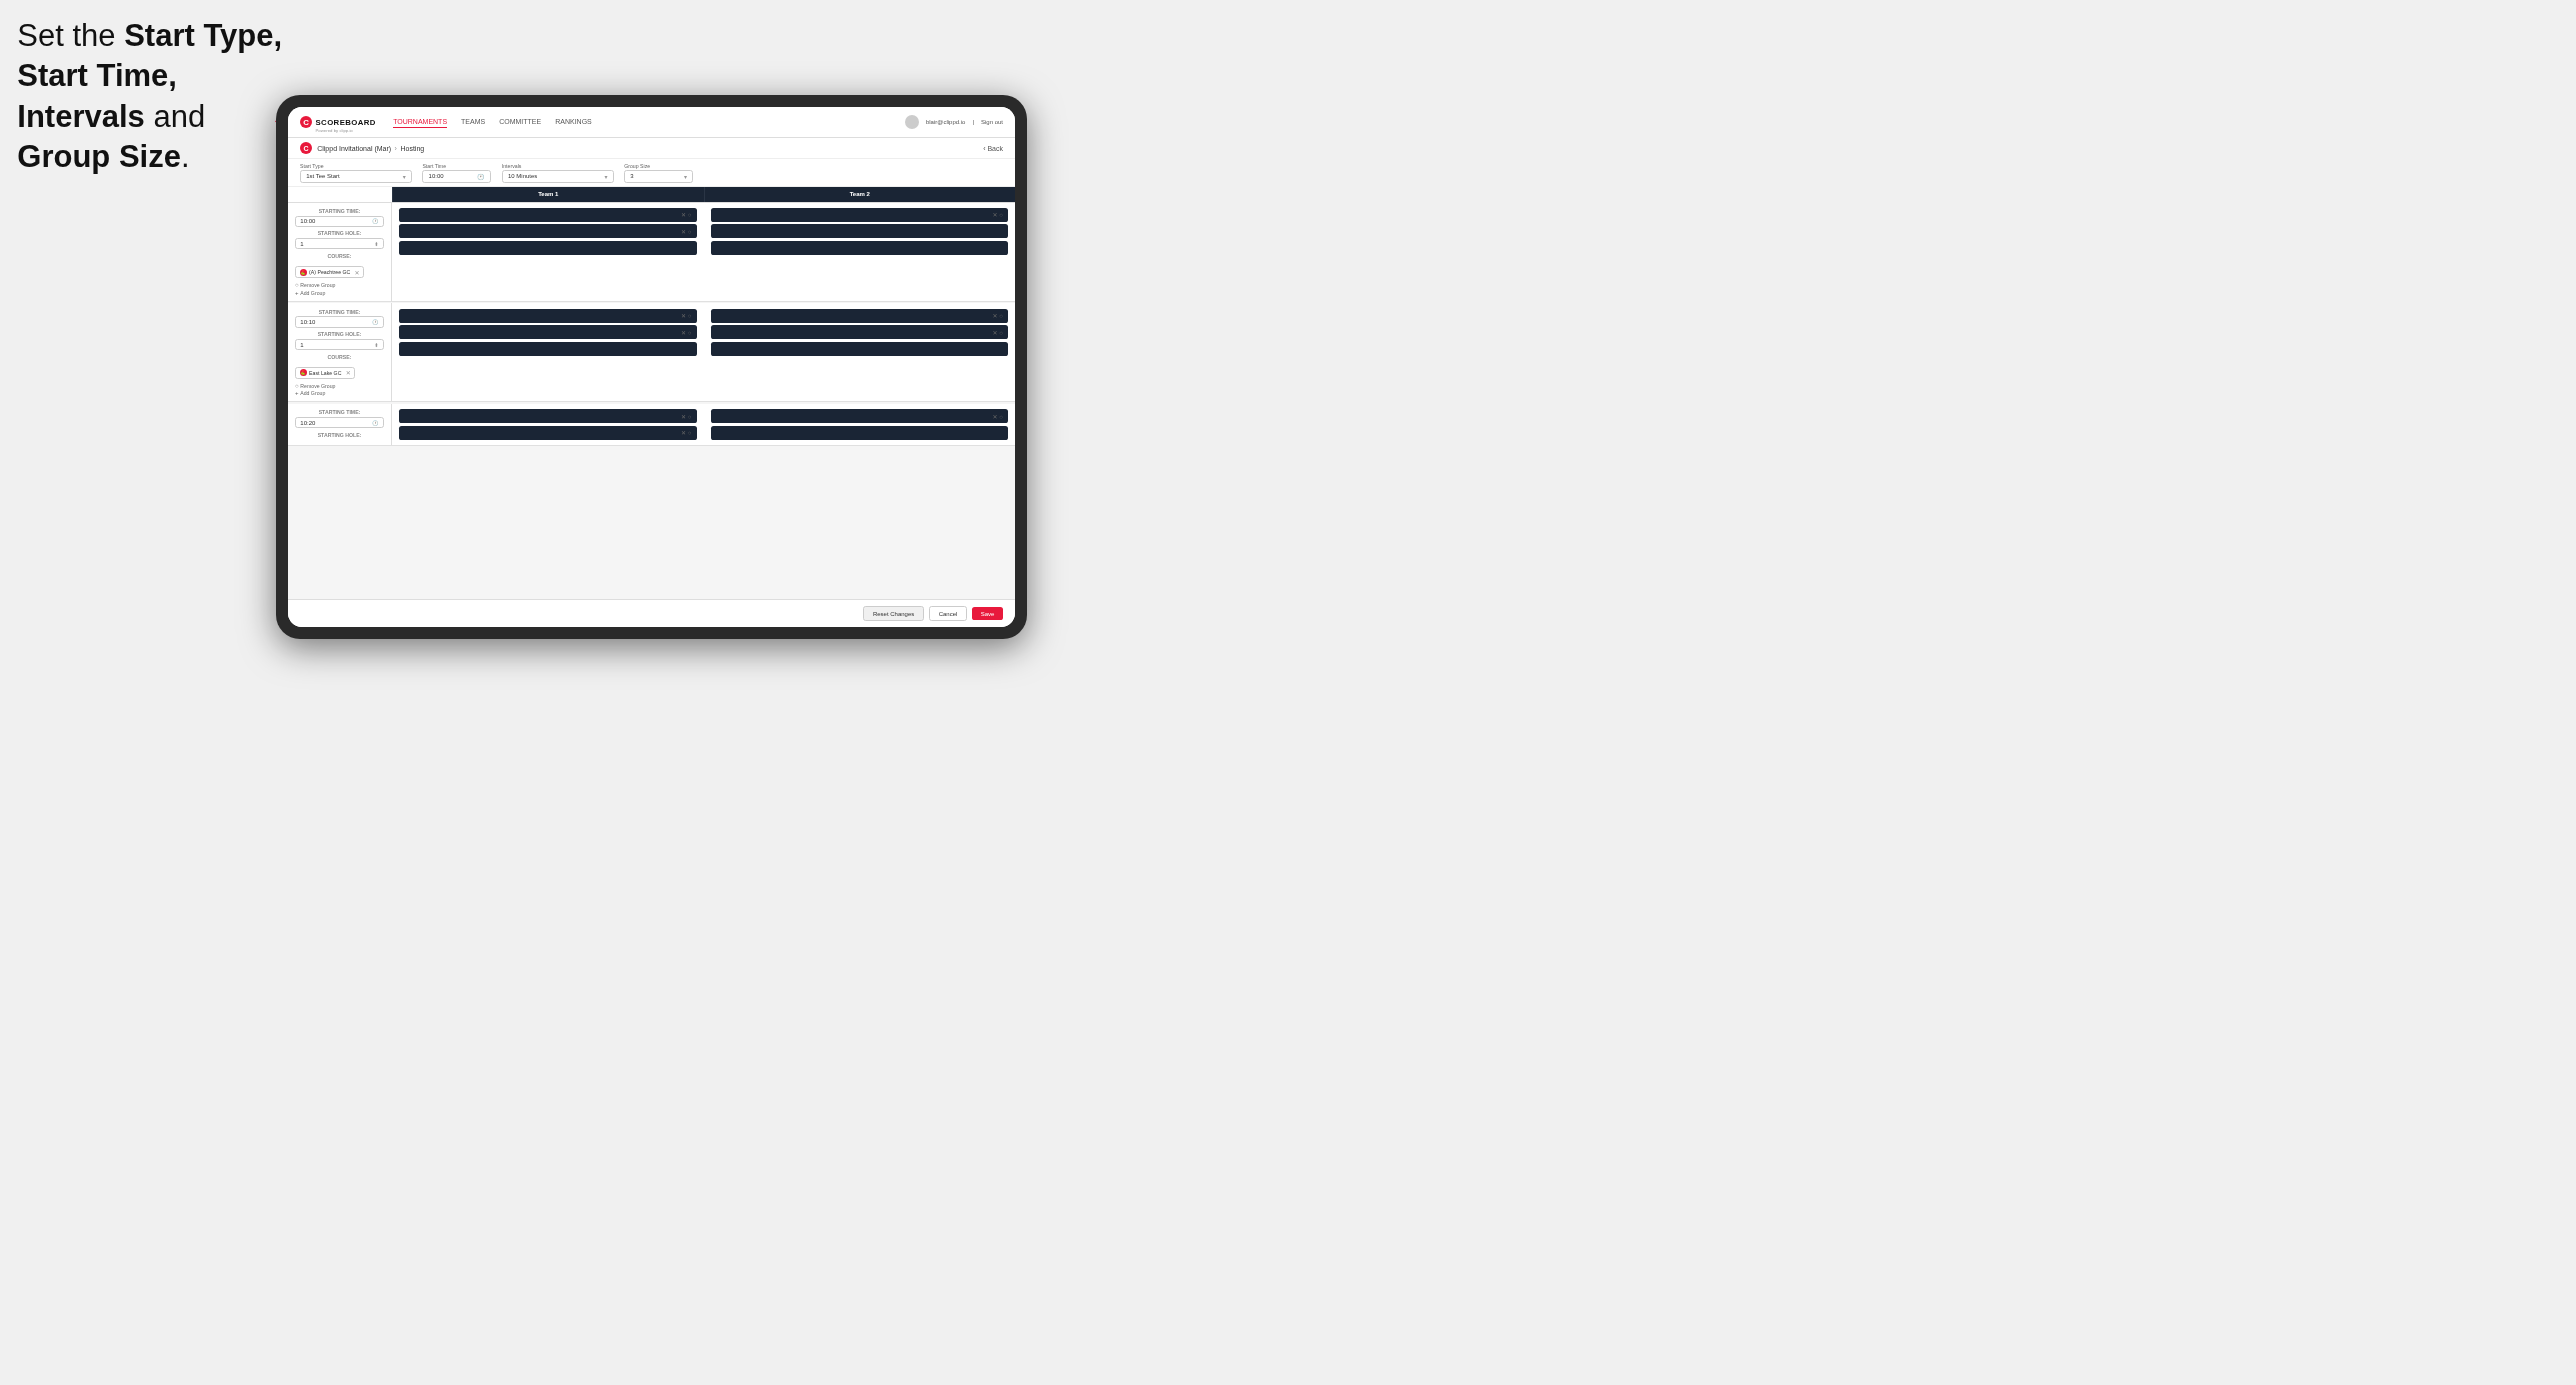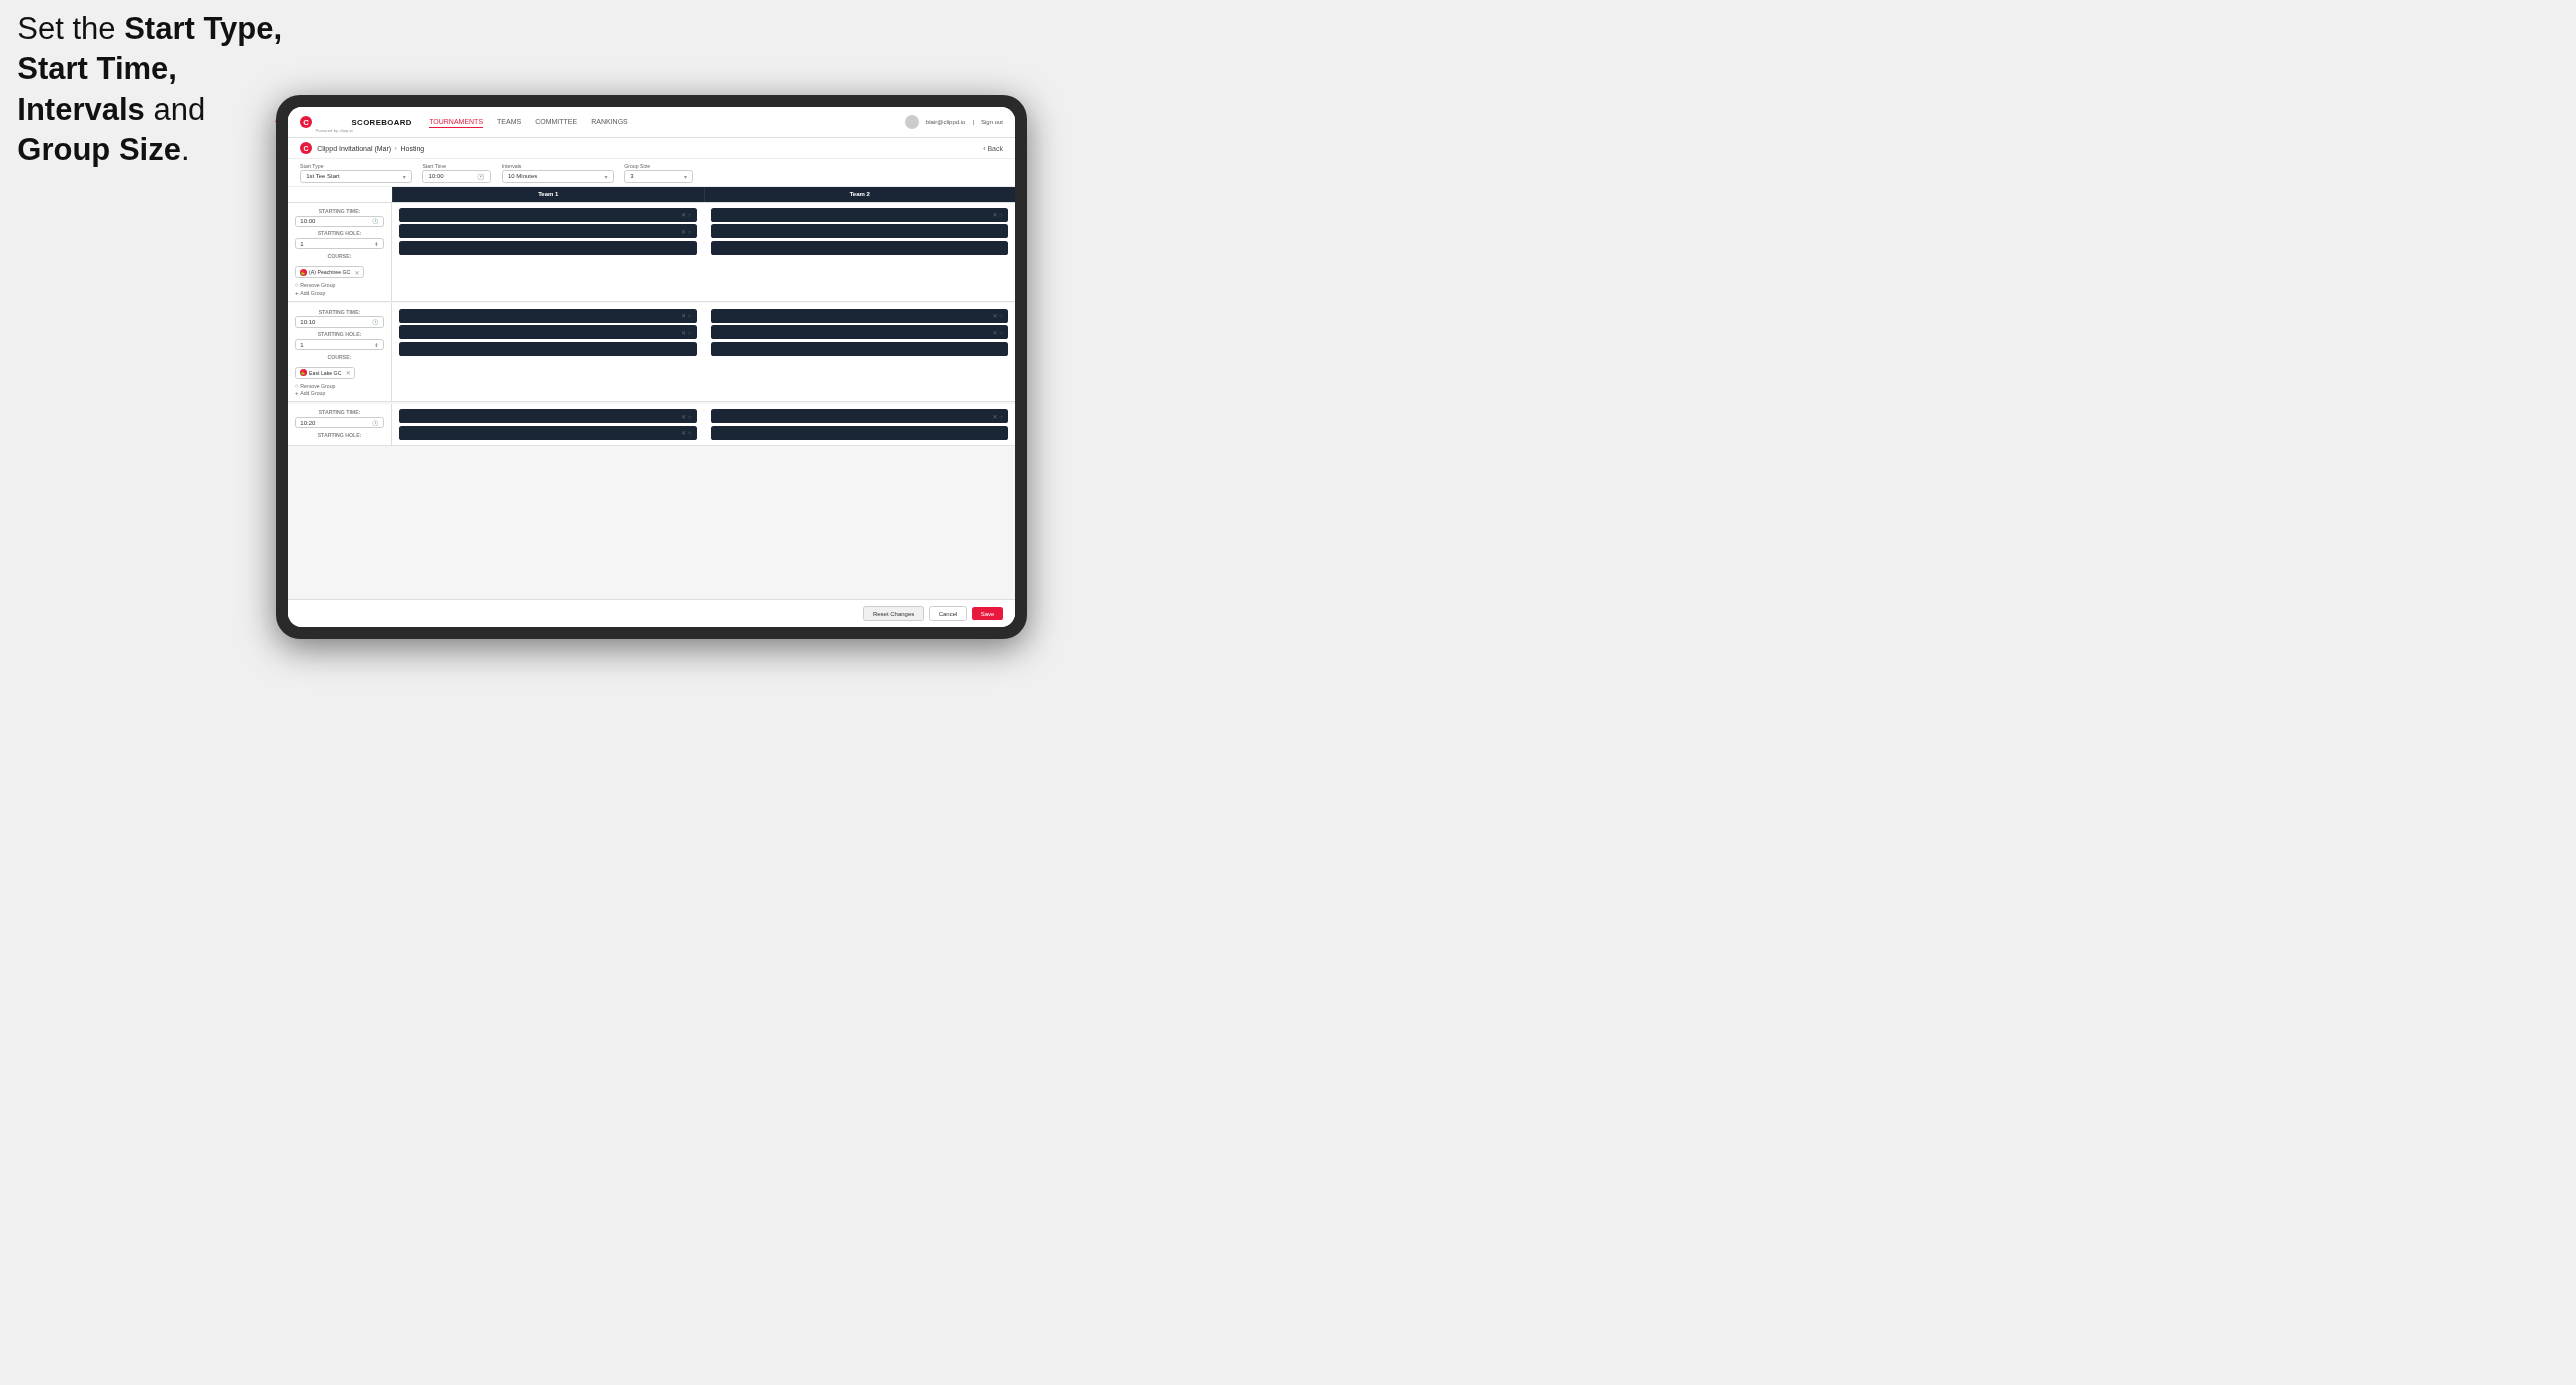--- a/index.html
+++ b/index.html
@@ -9,21 +9,21 @@
       width: 2576px;
       height: 1386px;
       position: relative;
       overflow: hidden;
     }
 
     
     .instruction-area {
       position: absolute;
       left: 17.3px;
-      top: 9px;
+      top: 16px;
       width: 276px;
       font-size: 31px;
       line-height: 1.3;
       color: #111;
     }
 
     
     .arrow-overlay {
       position: absolute;
       left: 250px;
@@ -70,21 +70,20 @@
       display: flex;
       align-items: center;
       margin-right: 17.3px;
     }
     .logo-text {
       font-size: 7.8px;
       font-weight: 800;
       color: #111;
       letter-spacing: 0.4px;
       line-height: 1;
-      margin-left: 36px;
     }
     .logo-sub {
       font-size: 4.3px;
       color: #999;
       display: block;
     }
     .logo-c {
       width: 12px;
       height: 12px;
       background: #e8193c;

